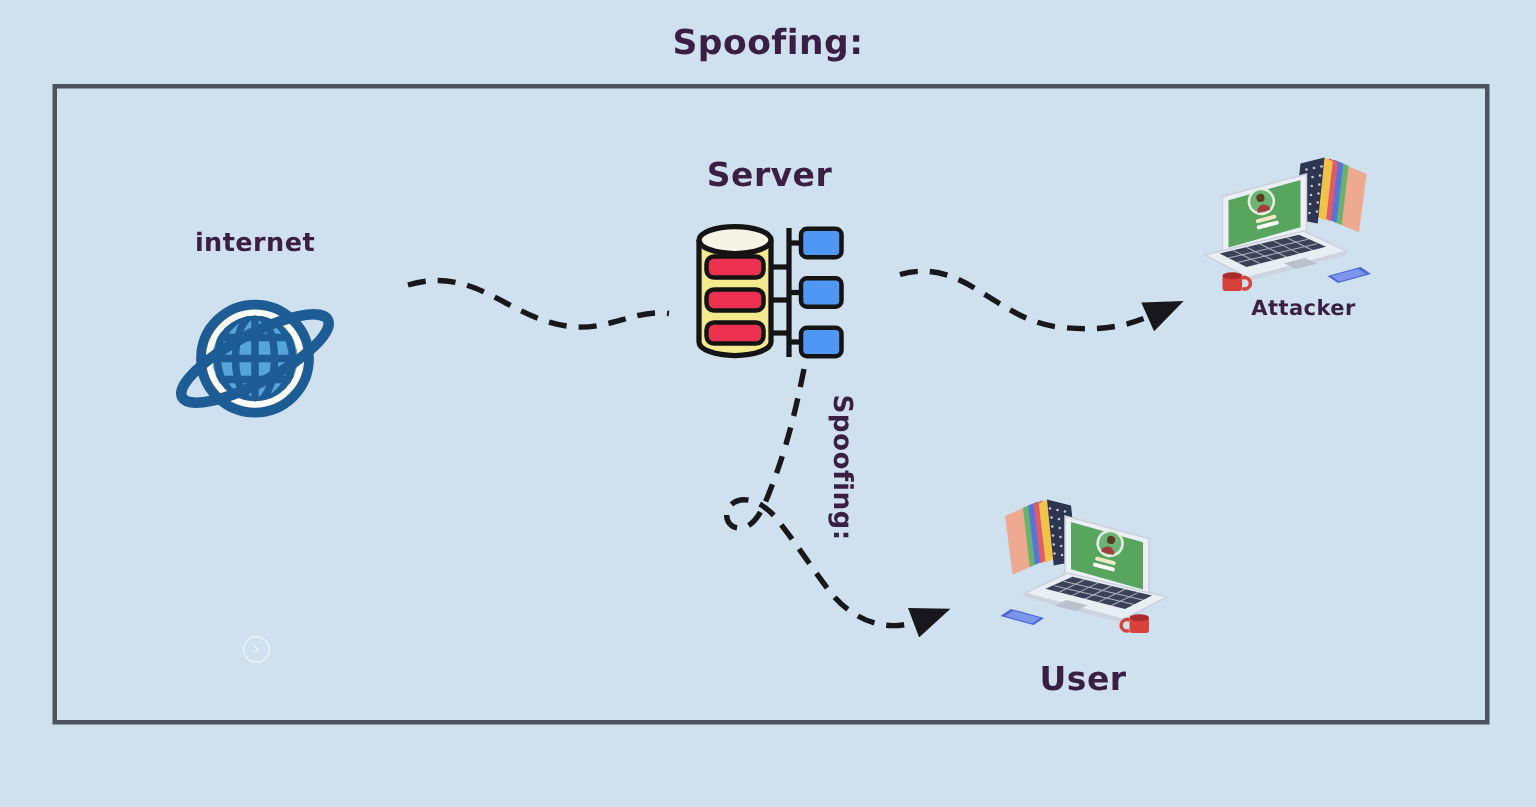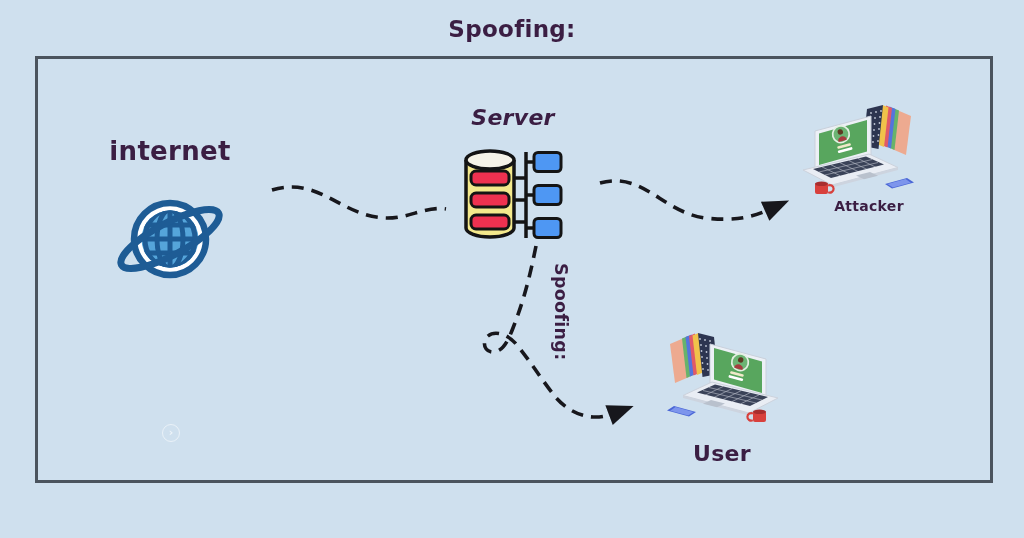--- a/index.html
+++ b/index.html
@@ -10,22 +10,22 @@
   }
   .lbl{
     position:absolute;color:#3b1e43;font-weight:bold;
     text-align:center;letter-spacing:.3px;white-space:nowrap;
   }
   #title{left:0;top:16px;width:1024px;font-size:23px;}
   #frame{
     position:absolute;left:35px;top:56px;width:952px;height:421px;
     border:3px solid #4b545e;background:transparent;
   }
-  #internet-label{left:90px;top:136px;width:160px;font-size:26px;}
-  #server-label{left:433px;top:105px;width:160px;font-size:22px;font-style:italic;}
+  #internet-label{left:90px;top:152px;width:160px;font-size:17px;}
+  #server-label{left:433px;top:105px;width:160px;font-size:22px;}
   #attacker-label{left:789px;top:198px;width:160px;font-size:14px;}
   #user-label{left:642px;top:441px;width:160px;font-size:22px;text-align:center;}
   #flow-label{
     left:571px;top:263px;width:110px;text-align:left;font-size:17.5px;
     transform:rotate(90deg);transform-origin:left top;
   }
   .icon-abs{position:absolute;}
   #connectors{position:absolute;left:0;top:0;pointer-events:none;}
   #watermark{
     position:absolute;left:162px;top:424px;width:16px;height:16px;

